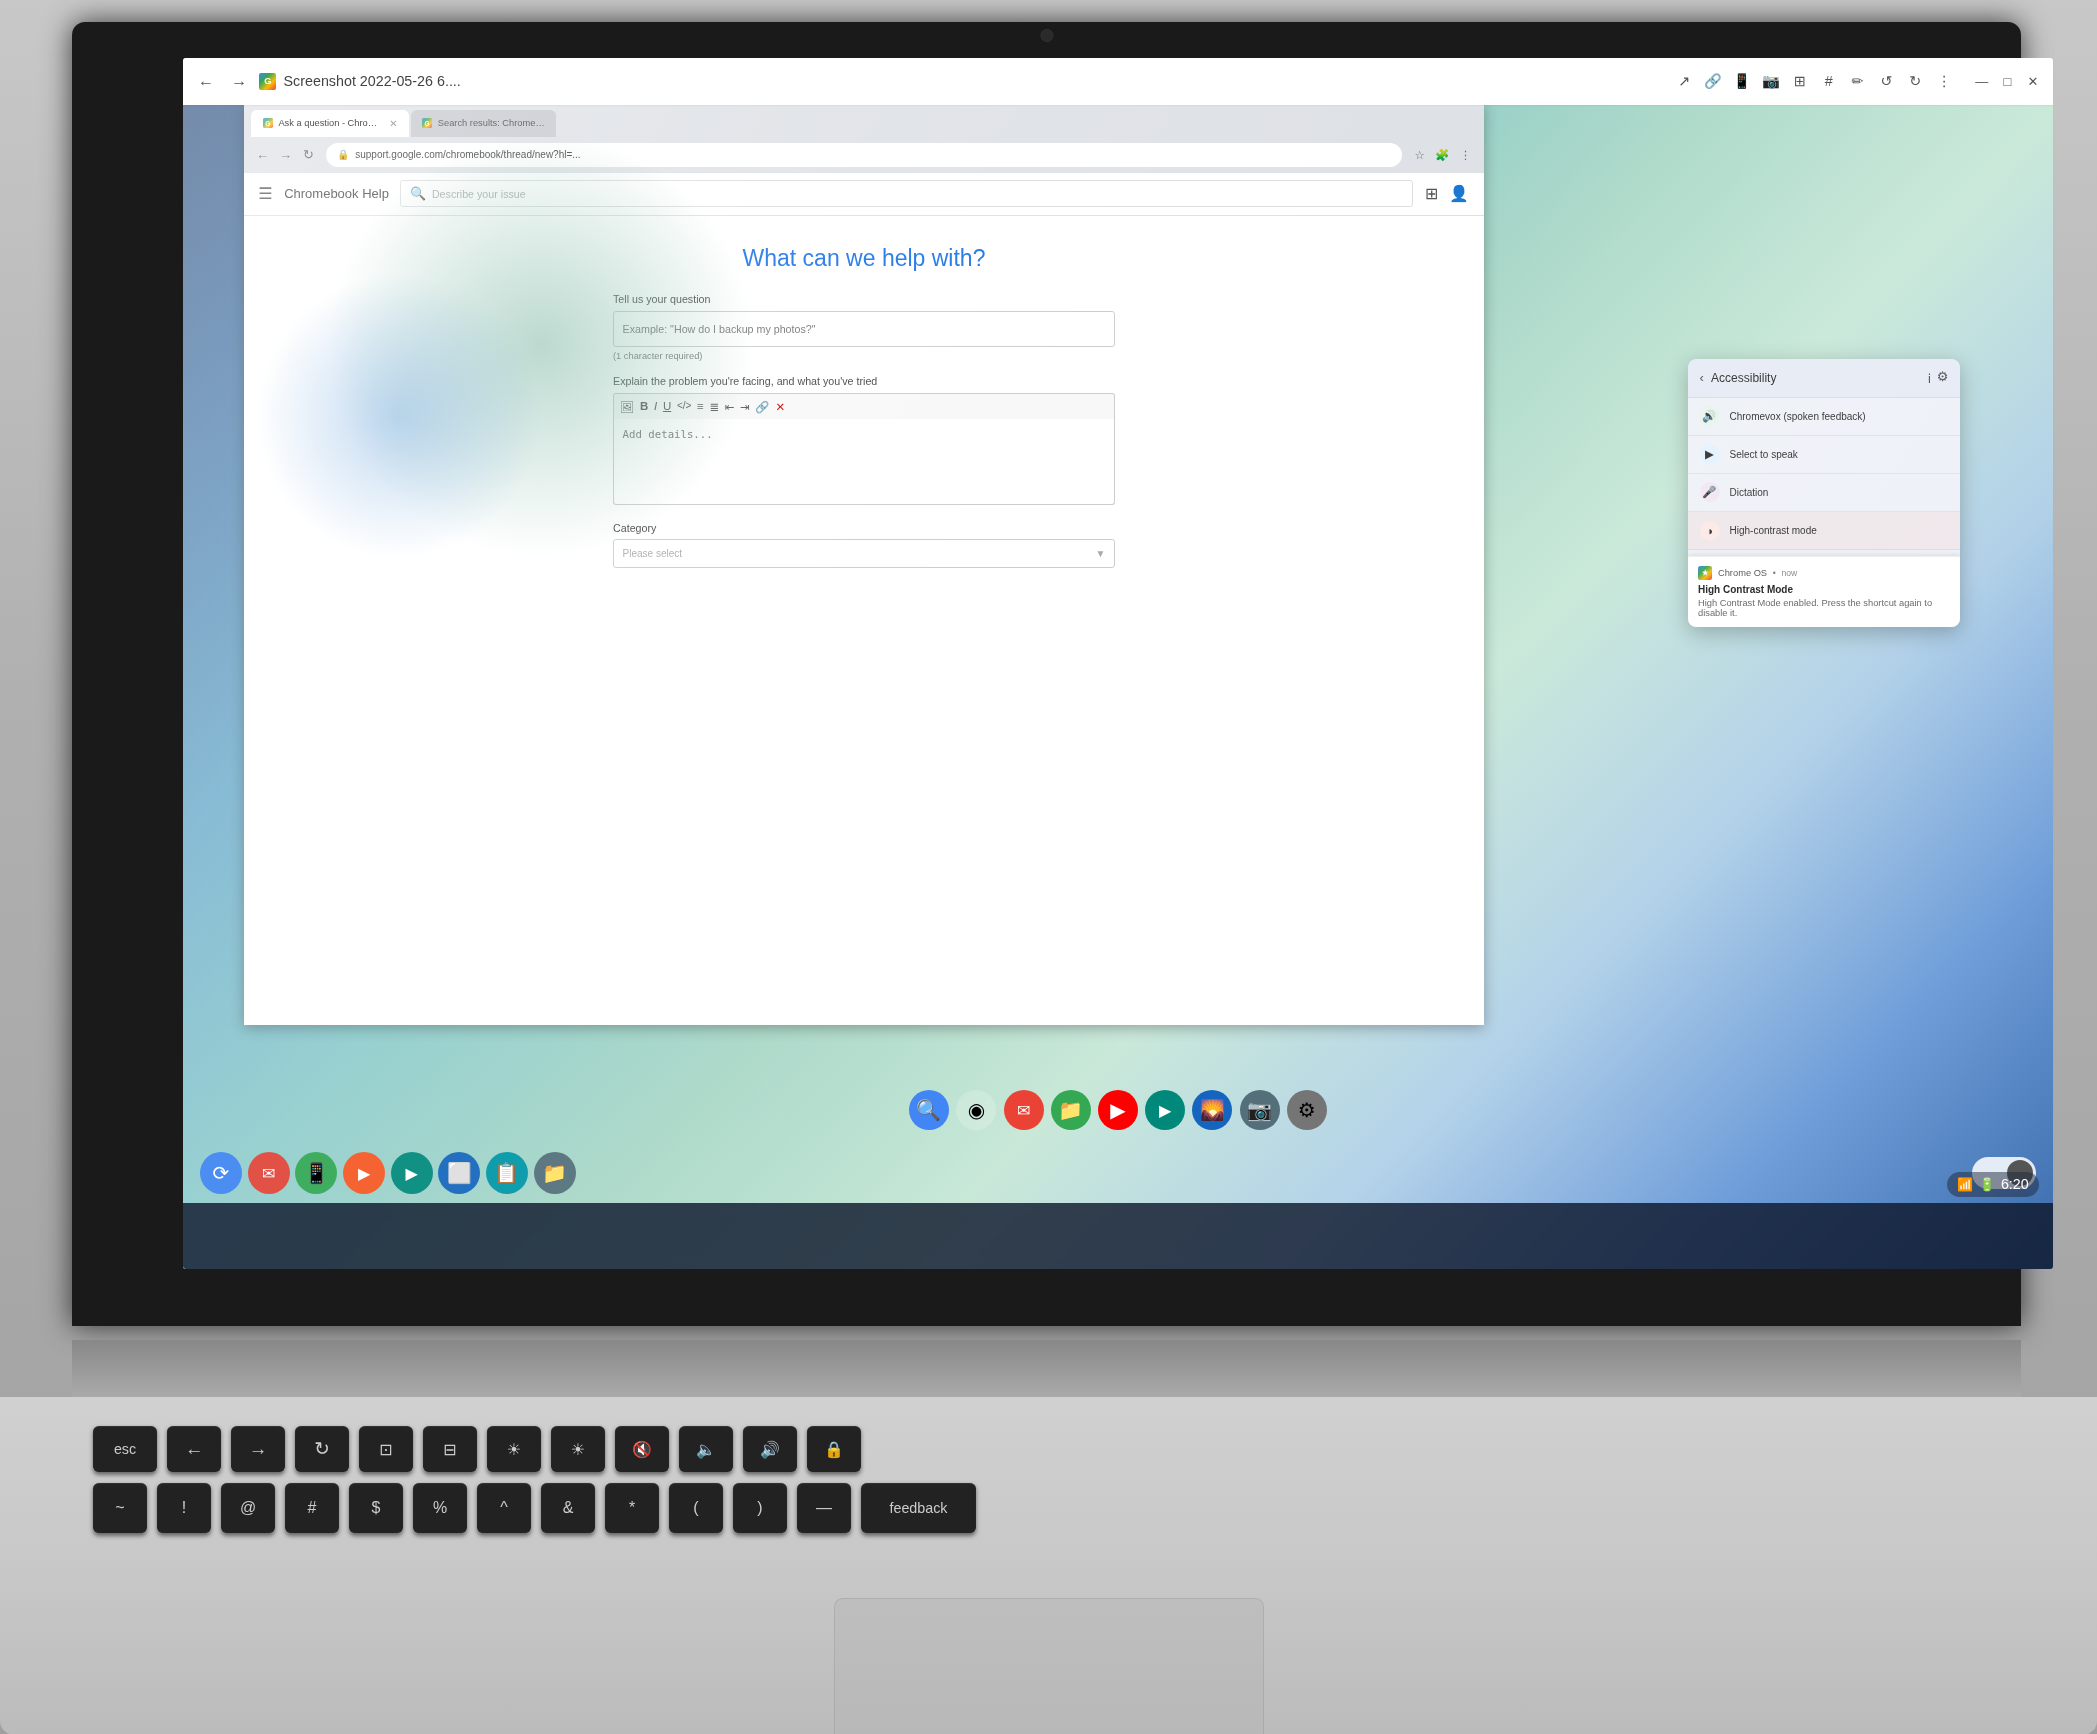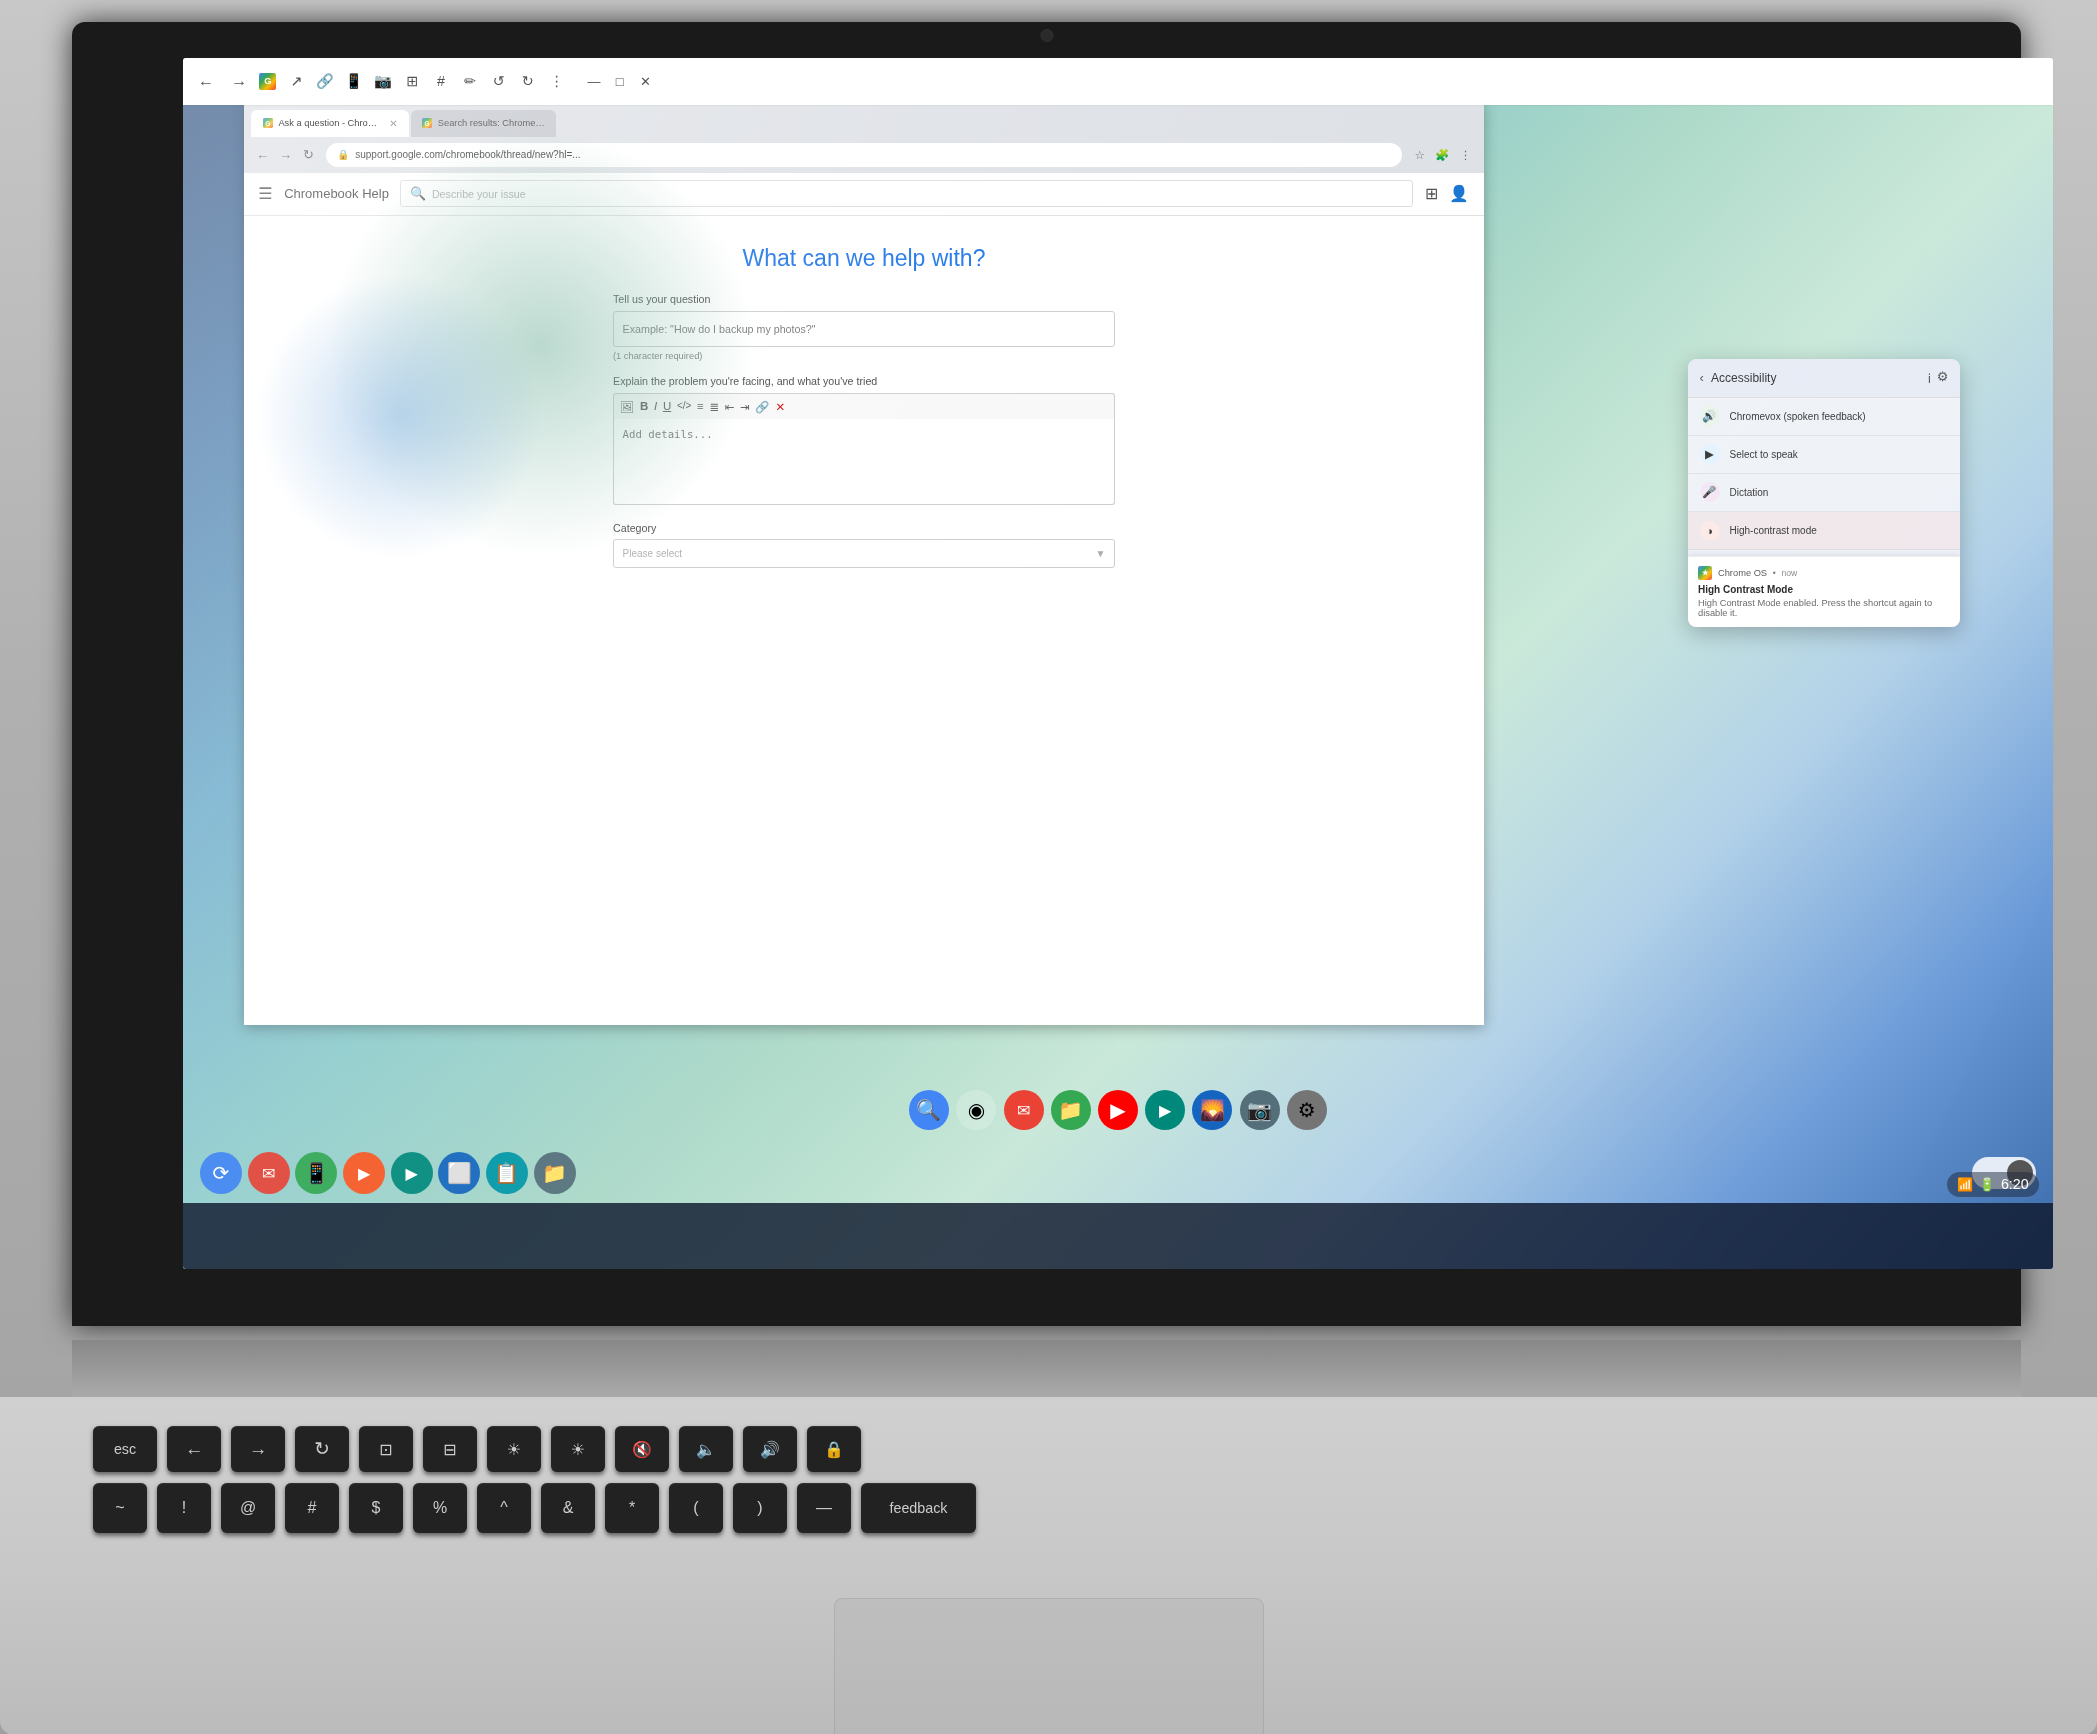--- a/index.html
+++ b/index.html
@@ -449,20 +449,21 @@
       <div style="position:absolute;top:0;left:0;width:100%;height:100%;background:linear-gradient(135deg,#2a4a7a,#4a7aaa,#6aaaca,#8acaca,#aad8c8,#c8e8d8,#b0d0e8,#6a9ad8,#3a6aaa);z-index:0;"></div>
       <div style="position:absolute;top:72px;left:143px;width:430px;height:430px;background:radial-gradient(circle,rgba(120,180,160,0.5),transparent 70%);border-radius:50%;z-index:1;"></div>
       <div style="position:absolute;top:215px;left:72px;width:287px;height:287px;background:radial-gradient(circle,rgba(100,160,220,0.4),transparent 70%);border-radius:50%;z-index:1;"></div>
 
       <div class="doc-title-bar" style="position:absolute;top:0;left:0;right:0;z-index:20;">
         <div class="nav-btn">←</div>
         <div class="nav-btn">→</div>
 
         <div style="width:17px;height:17px;background:linear-gradient(135deg,#4285F4,#34A853,#FBBC05,#EA4335);border-radius:2.1px;display:flex;align-items:center;justify-content:center;font-size:9.3px;color:#fff;font-weight:bold;">G</div>
 
+        <div class="doc-title-text">Screenshot 2022-05-26 6....</div>
 
         <div style="display:flex;gap:2.9px;align-items:center;">
           <div class="doc-toolbar-icon">↗</div>
           <div class="doc-toolbar-icon">🔗</div>
           <div class="doc-toolbar-icon">📱</div>
           <div class="doc-toolbar-icon">📷</div>
           <div class="doc-toolbar-icon">⊞</div>
           <div class="doc-toolbar-icon">#</div>
           <div class="doc-toolbar-icon">✏</div>
           <div class="doc-toolbar-icon">↺</div>

